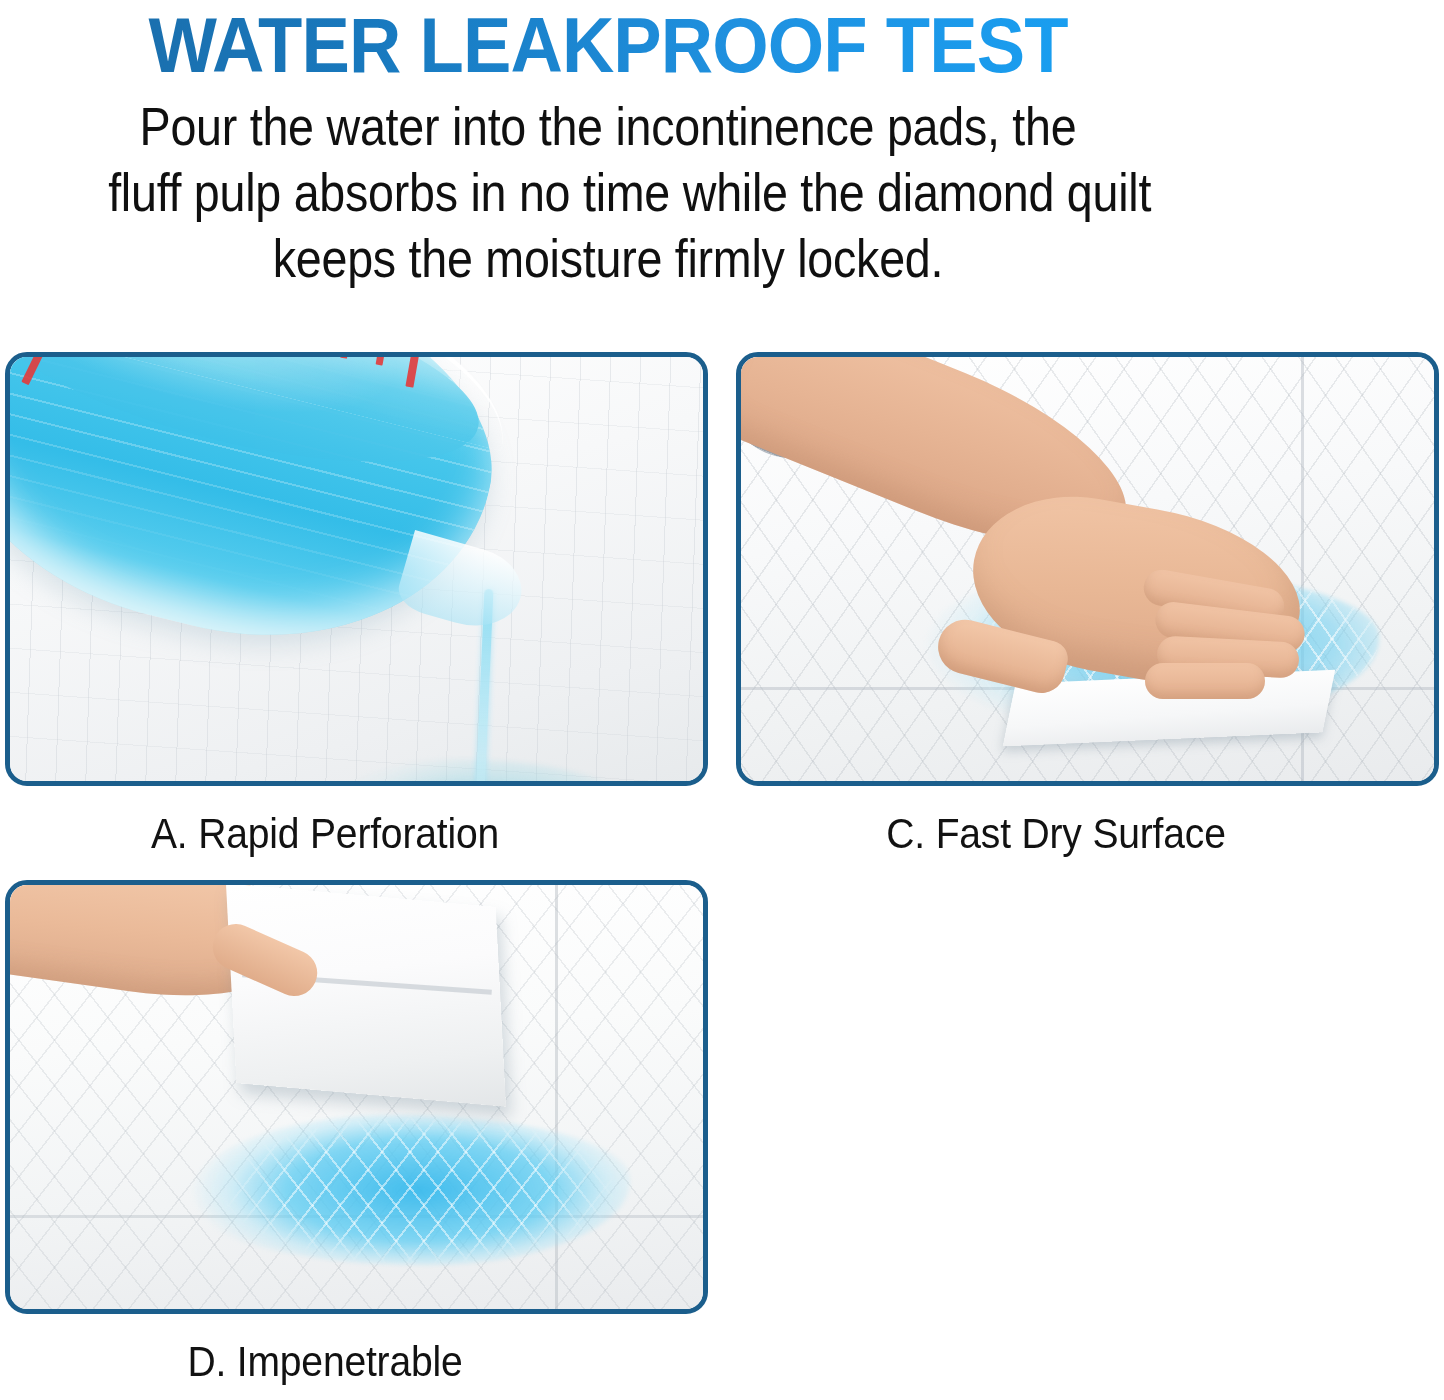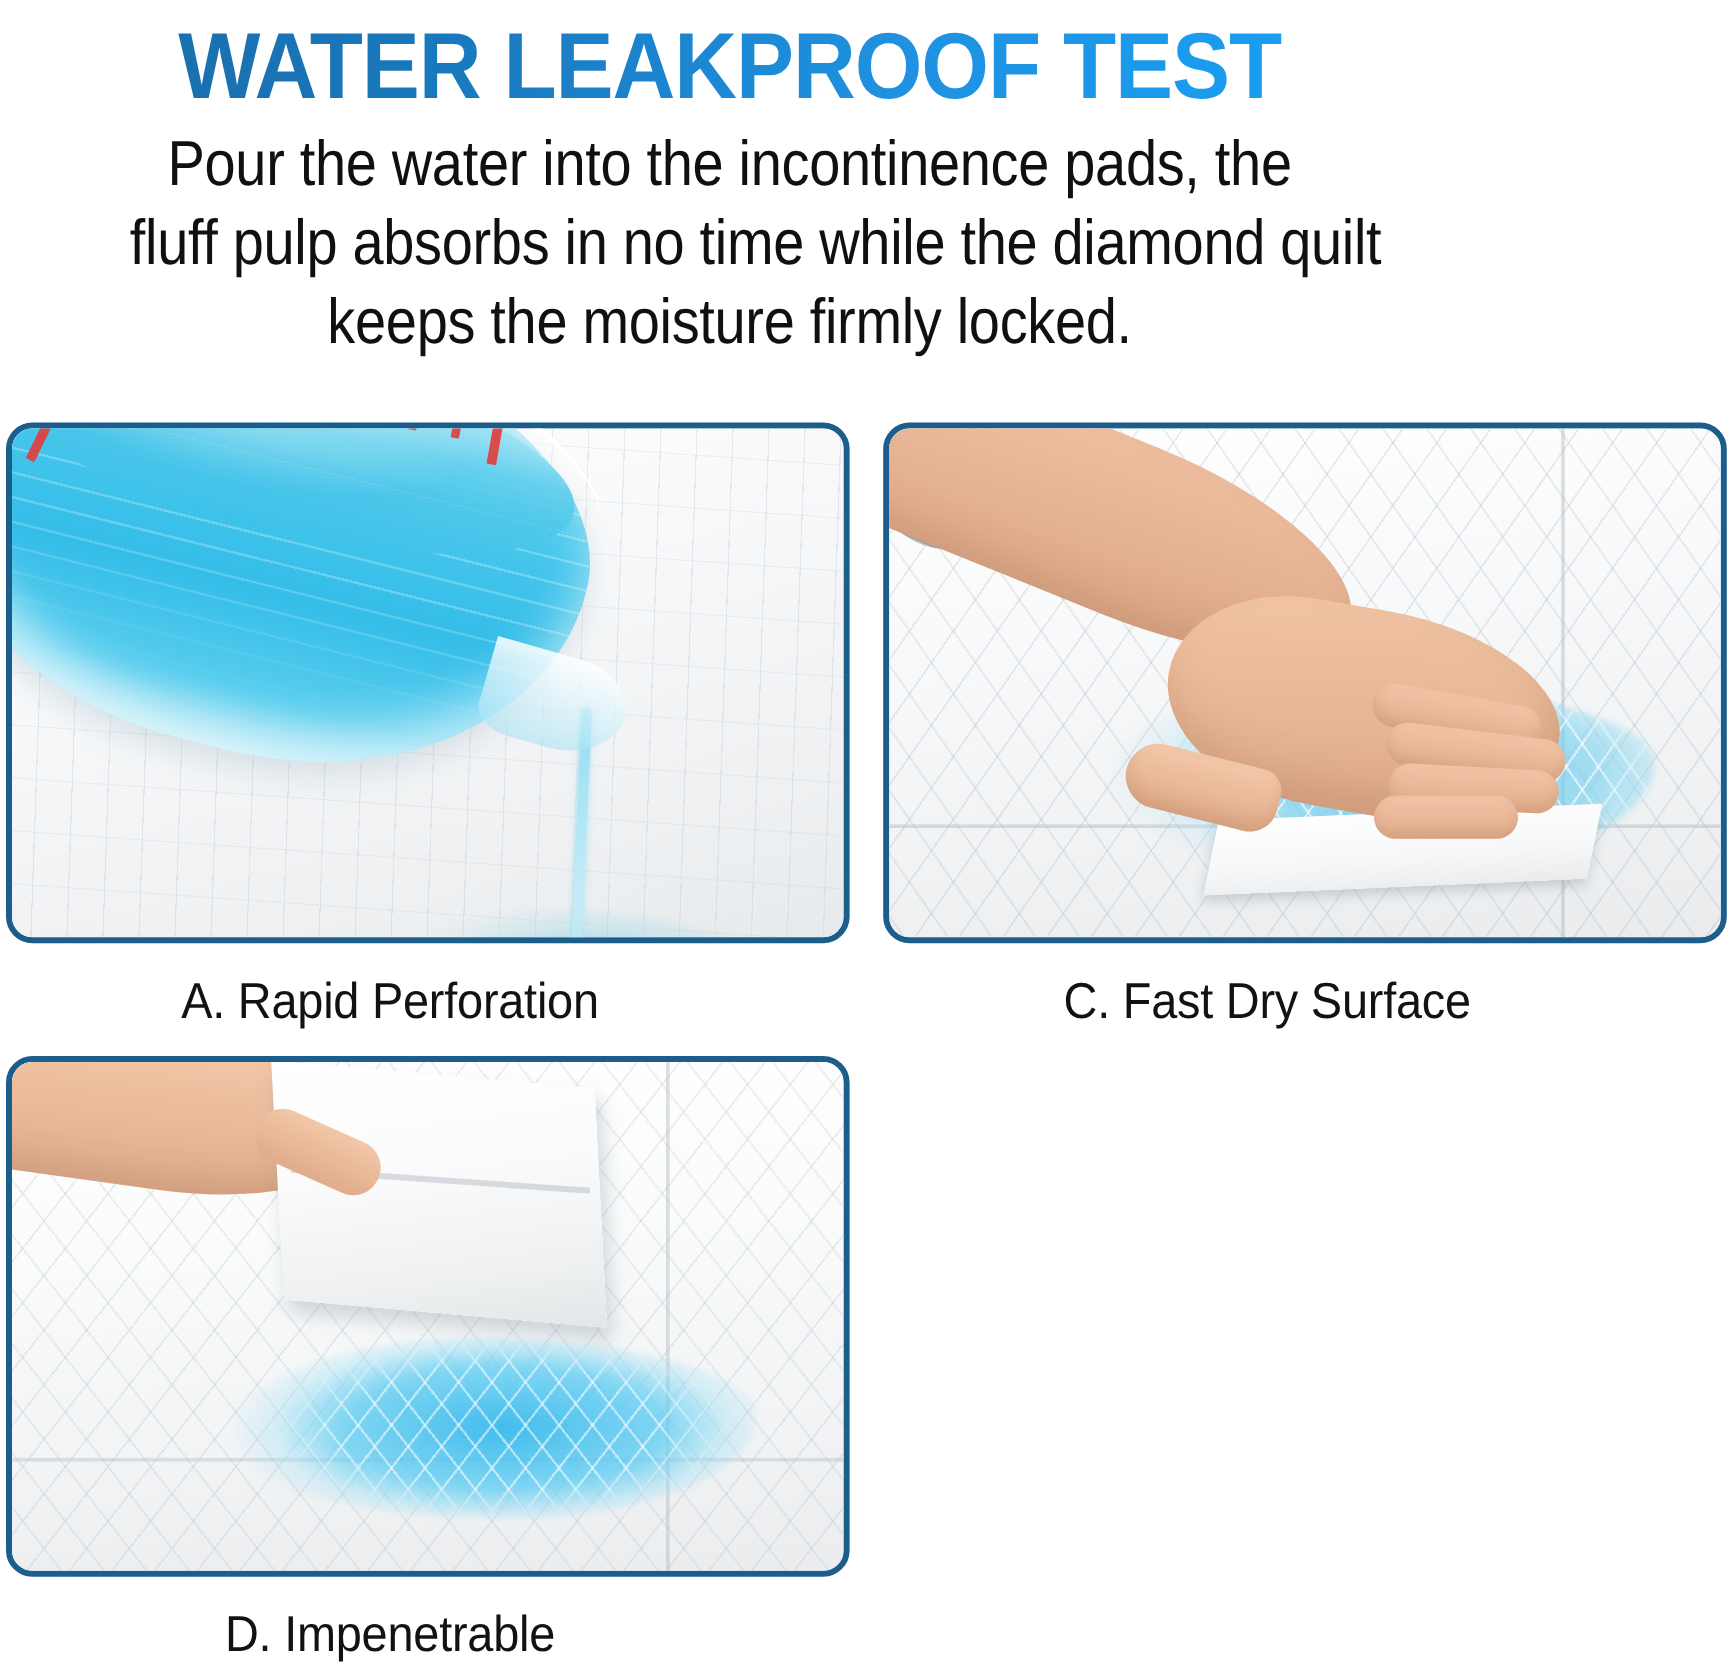--- a/index.html
+++ b/index.html
@@ -4,21 +4,21 @@
 <style>
   * { margin:0; padding:0; box-sizing:border-box; }
   html,body { width:1444px; height:1400px; background:#ffffff; }
   body {
     font-family:"Liberation Sans", sans-serif;
     overflow:hidden;
     position:relative;
   }
 
   
-  .header { width:1216px; padding-top:12px; }
+  .header { width:1216px; padding-top:2px; }
 
   .title {
     text-align:center;
     font-family:"Liberation Sans Narrow","Liberation Sans",sans-serif;
     font-weight:bold;
     font-size:78px;
     line-height:86px;
     letter-spacing:-1px;
     transform:scaleX(0.93);
     white-space:nowrap;

